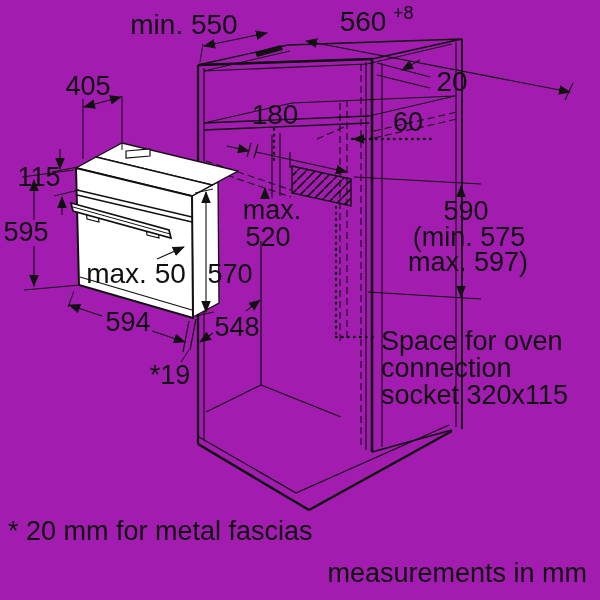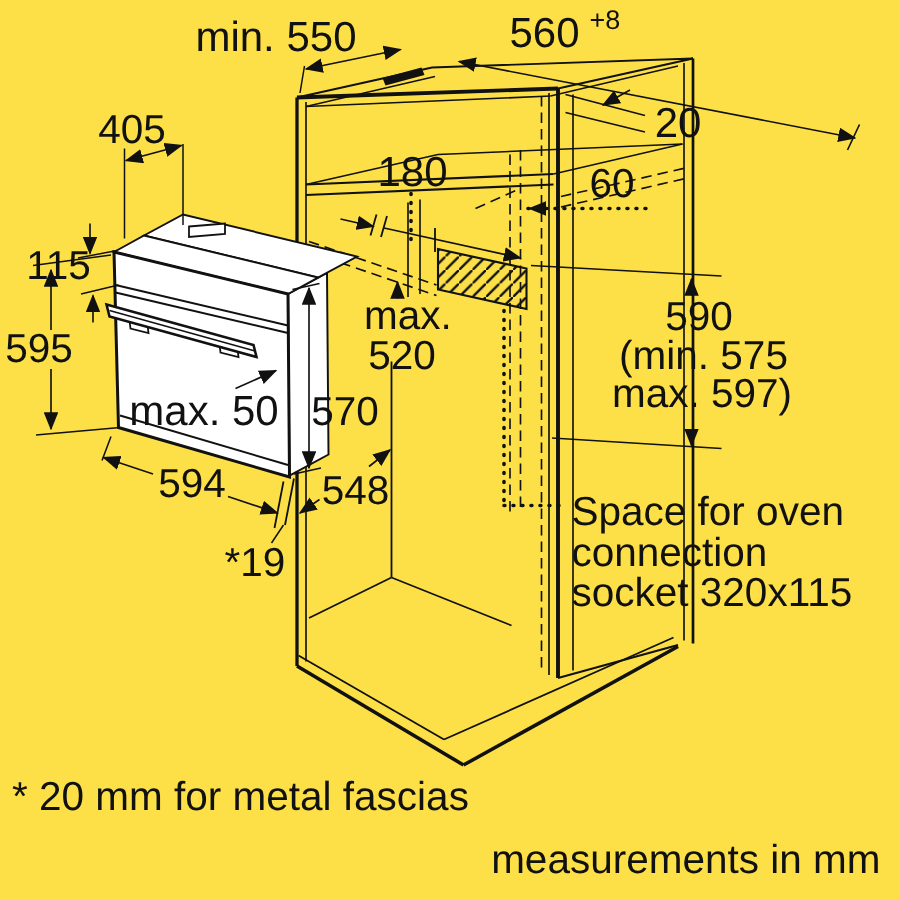--- a/index.html
+++ b/index.html
@@ -1,16 +1,16 @@
 <!DOCTYPE html>
 <html><head>
 <meta charset="utf-8">
 <style>
   html,body{margin:0;padding:0;background:#fff;}
-  #stage{position:relative;width:600px;height:600px;background:#fde047;overflow:hidden;}
+  #stage{position:relative;width:600px;height:600px;background:#a21caf;overflow:hidden;}
   svg{display:block;}
   text{font-family:"Liberation Sans","DejaVu Sans",sans-serif;fill:#111;}
   .ln{stroke:#111;fill:none;}
   .face{fill:#fff;stroke:#111;}
   .dash{stroke-dasharray:7 4;}
   .dots{stroke-dasharray:0.6 5.4;stroke-linecap:round;stroke-width:2.4;}
 </style>
 </head>
 <body>
 

